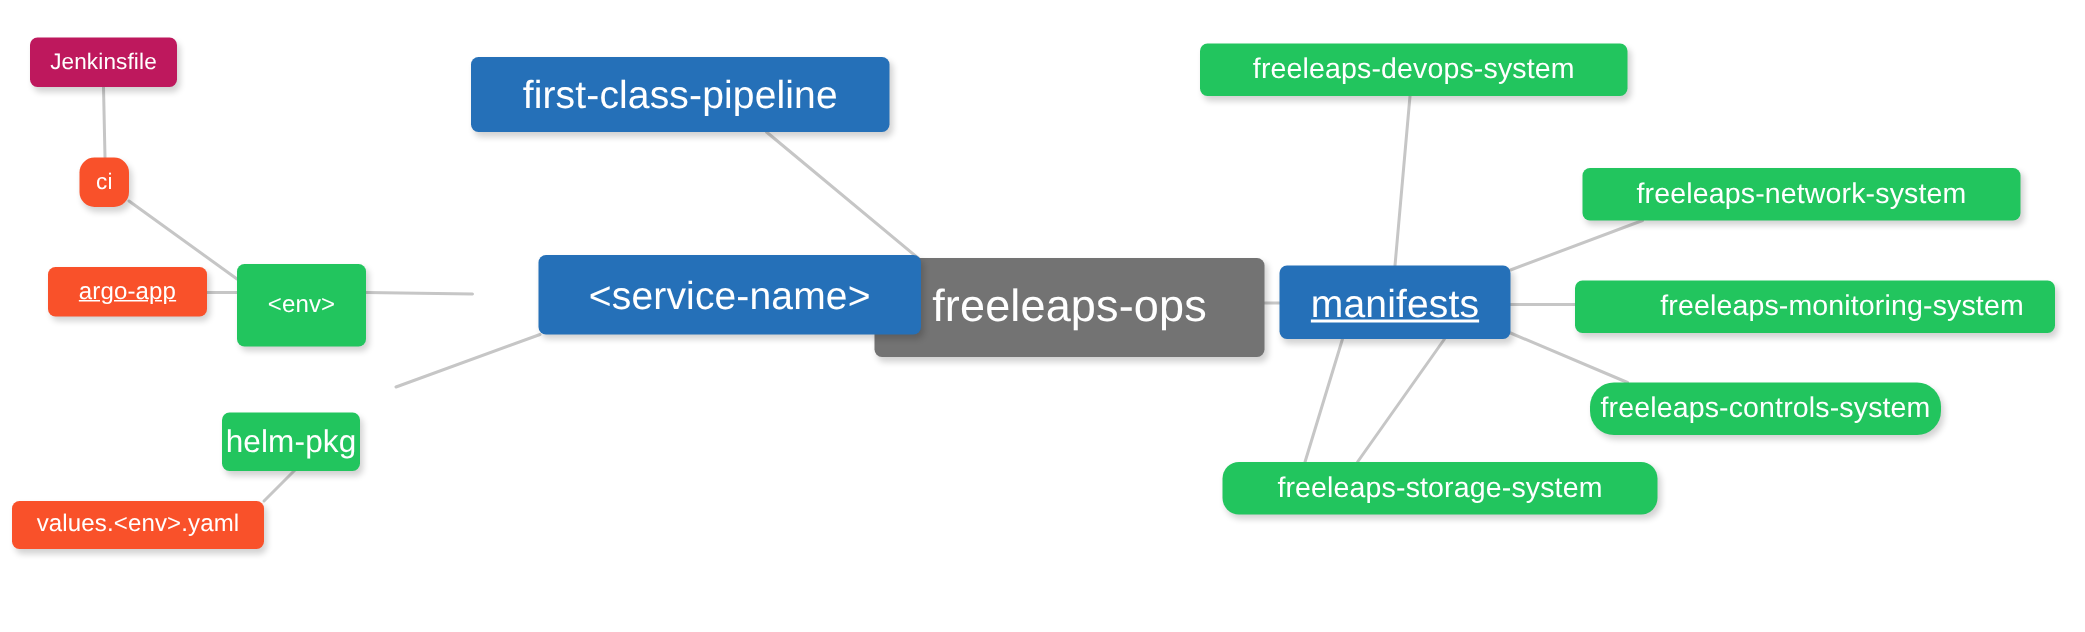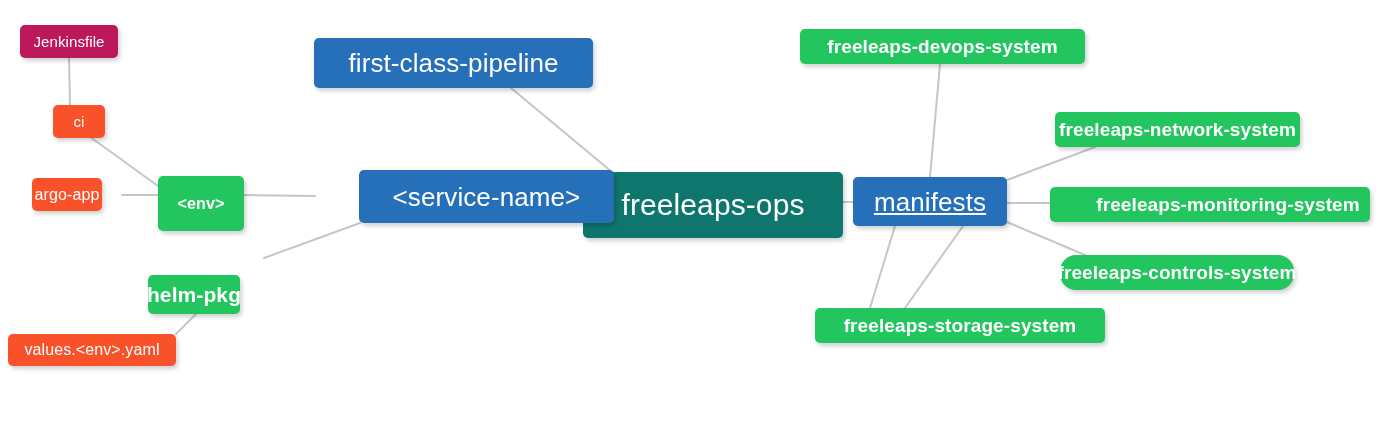--- a/index.html
+++ b/index.html
@@ -32,23 +32,23 @@
     justify-content: center;
     color: #ffffff;
     border-radius: 5px;
     white-space: nowrap;
     box-shadow: 2px 3px 4px rgba(0,0,0,0.18);
     letter-spacing: 0.1px;
     line-height: 1;
     z-index: 2;
     padding: 0 11px;
   }
-  .n-root   { background: #0f766e; }
+  .n-root   { background: #737373; }
   .n-blue   { background: #2570b8; }
-  .n-green  { background: #22c55e; font-weight: bold; }
+  .n-green  { background: #22c55e; }
   .n-orange { background: #be185d; }
   .n-red    { background: #f9512a; }
 </style>
 </head>
 <body>
 
 <div id="canvas">
   <svg id="edges" viewBox="0 0 1390 421" xmlns="http://www.w3.org/2000/svg">
       <line x1="69" y1="58" x2="70" y2="105" stroke="#c6c6c6" stroke-width="2" stroke-linecap="round"></line>
       <line x1="86" y1="134" x2="158" y2="186" stroke="#c6c6c6" stroke-width="2" stroke-linecap="round"></line>
@@ -67,22 +67,22 @@
       <line x1="895" y1="226" x2="870" y2="308" stroke="#c6c6c6" stroke-width="2" stroke-linecap="round"></line>
     </svg>
   <div id="node-layer">
       <div class="node n-root" style="left: 583px; top: 172px; width: 260px; height: 66px; font-size: 30px;">freeleaps-ops</div>
       <div class="node n-blue" style="left: 315px; top: 170px; width: 255px; height: 53px; font-size: 26px; margin-left: 44px;">&lt;service-name&gt;</div>
       <div class="node n-blue" style="left: 314px; top: 38px; width: 279px; height: 50px; font-size: 26px;">first-class-pipeline</div>
       <div class="node n-blue" style="left: 853px; top: 177px; width: 154px; height: 49px; font-size: 26px; text-decoration: underline;">manifests</div>
       <div class="node n-green" style="left: 158px; top: 176px; width: 86px; height: 55px; font-size: 16px;">&lt;env&gt;</div>
       <div class="node n-green" style="left: 148px; top: 257px; width: 92px; height: 39px; font-size: 21px; margin-top: 18px;">helm-pkg</div>
       <div class="node n-green" style="left: 800px; top: 29px; width: 285px; height: 35px; font-size: 19px;">freeleaps-devops-system</div>
-      <div class="node n-green" style="left: 1055px; top: 112px; width: 245px; height: 35px; font-size: 19px;">freeleaps-network-system</div>
+      <div class="node n-green" style="left: 1055px; top: 112px; width: 292px; height: 35px; font-size: 19px;">freeleaps-network-system</div>
       <div class="node n-green" style="left: 1050px; top: 187px; width: 320px; height: 35px; font-size: 19px; padding-left: 47px;">freeleaps-monitoring-system</div>
       <div class="node n-green" style="left: 1060px; top: 255px; width: 234px; height: 35px; font-size: 19px; border-radius: 16px;">freeleaps-controls-system</div>
-      <div class="node n-green" style="left: 815px; top: 308px; width: 290px; height: 35px; font-size: 19px;">freeleaps-storage-system</div>
+      <div class="node n-green" style="left: 815px; top: 308px; width: 290px; height: 35px; font-size: 19px; border-radius: 11px;">freeleaps-storage-system</div>
       <div class="node n-orange" style="left: 20px; top: 25px; width: 98px; height: 33px; font-size: 15px;">Jenkinsfile</div>
-      <div class="node n-red" style="left: 53px; top: 105px; width: 52px; height: 33px; font-size: 15px;">ci</div>
-      <div class="node n-red" style="left: 32px; top: 178px; width: 70px; height: 33px; font-size: 16px;">argo-app</div>
+      <div class="node n-red" style="left: 53px; top: 105px; width: 33px; height: 33px; font-size: 15px; border-radius: 10px;">ci</div>
+      <div class="node n-red" style="left: 32px; top: 178px; width: 106px; height: 33px; font-size: 16px; text-decoration: underline;">argo-app</div>
       <div class="node n-red" style="left: 8px; top: 334px; width: 168px; height: 32px; font-size: 16px;">values.&lt;env&gt;.yaml</div>
     </div>
 </div>
 
 </body></html>

